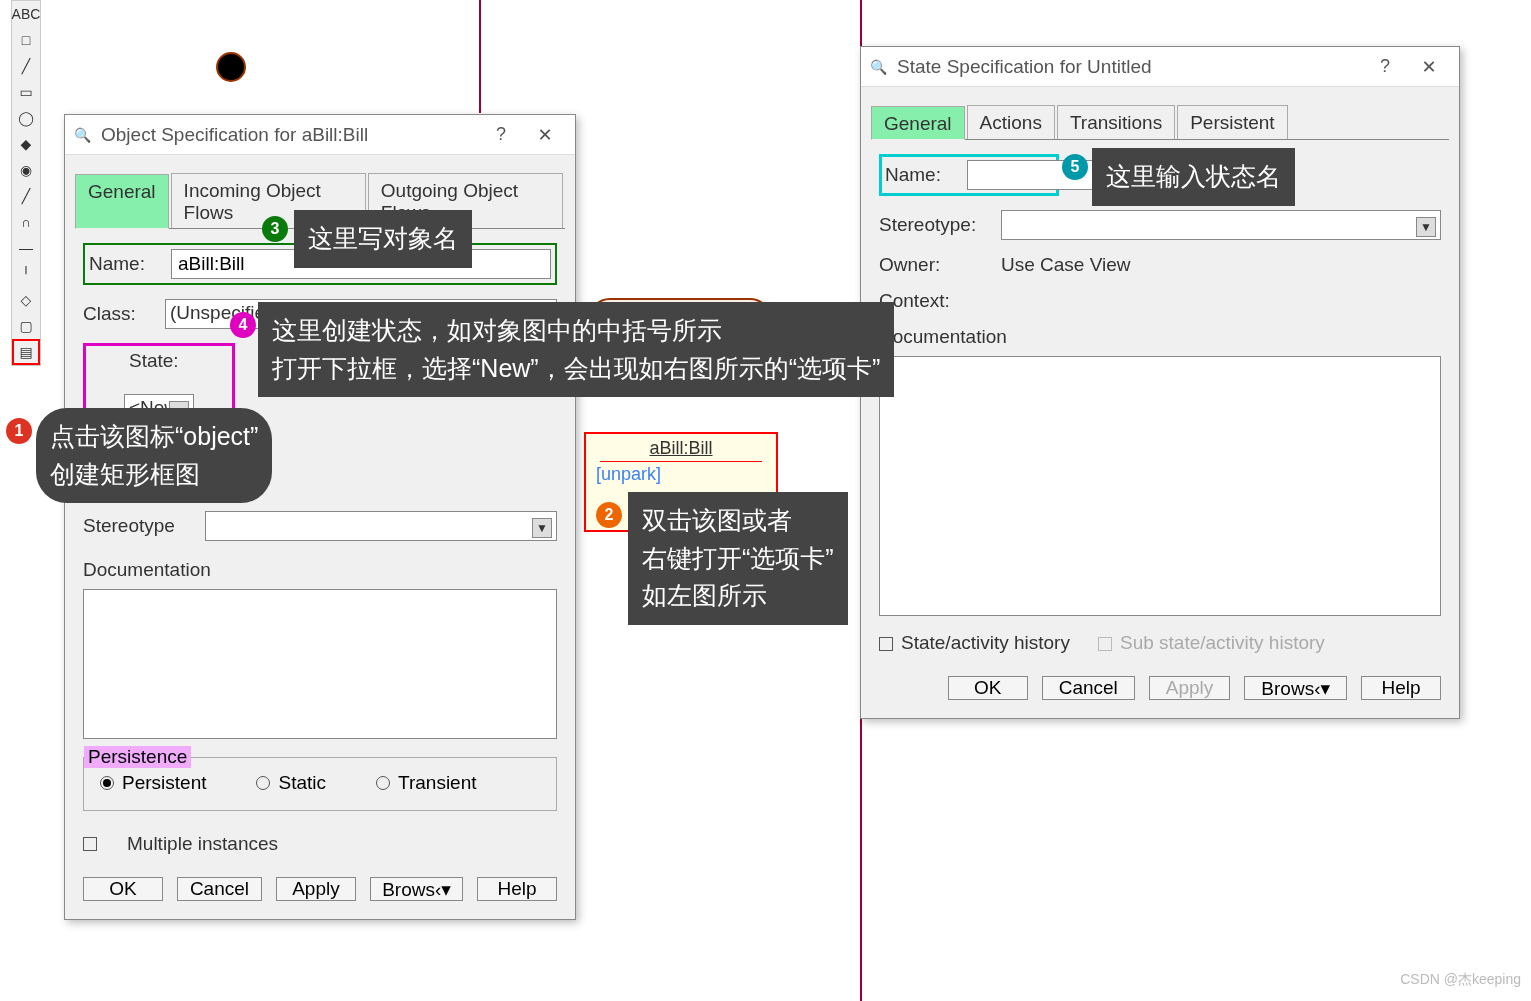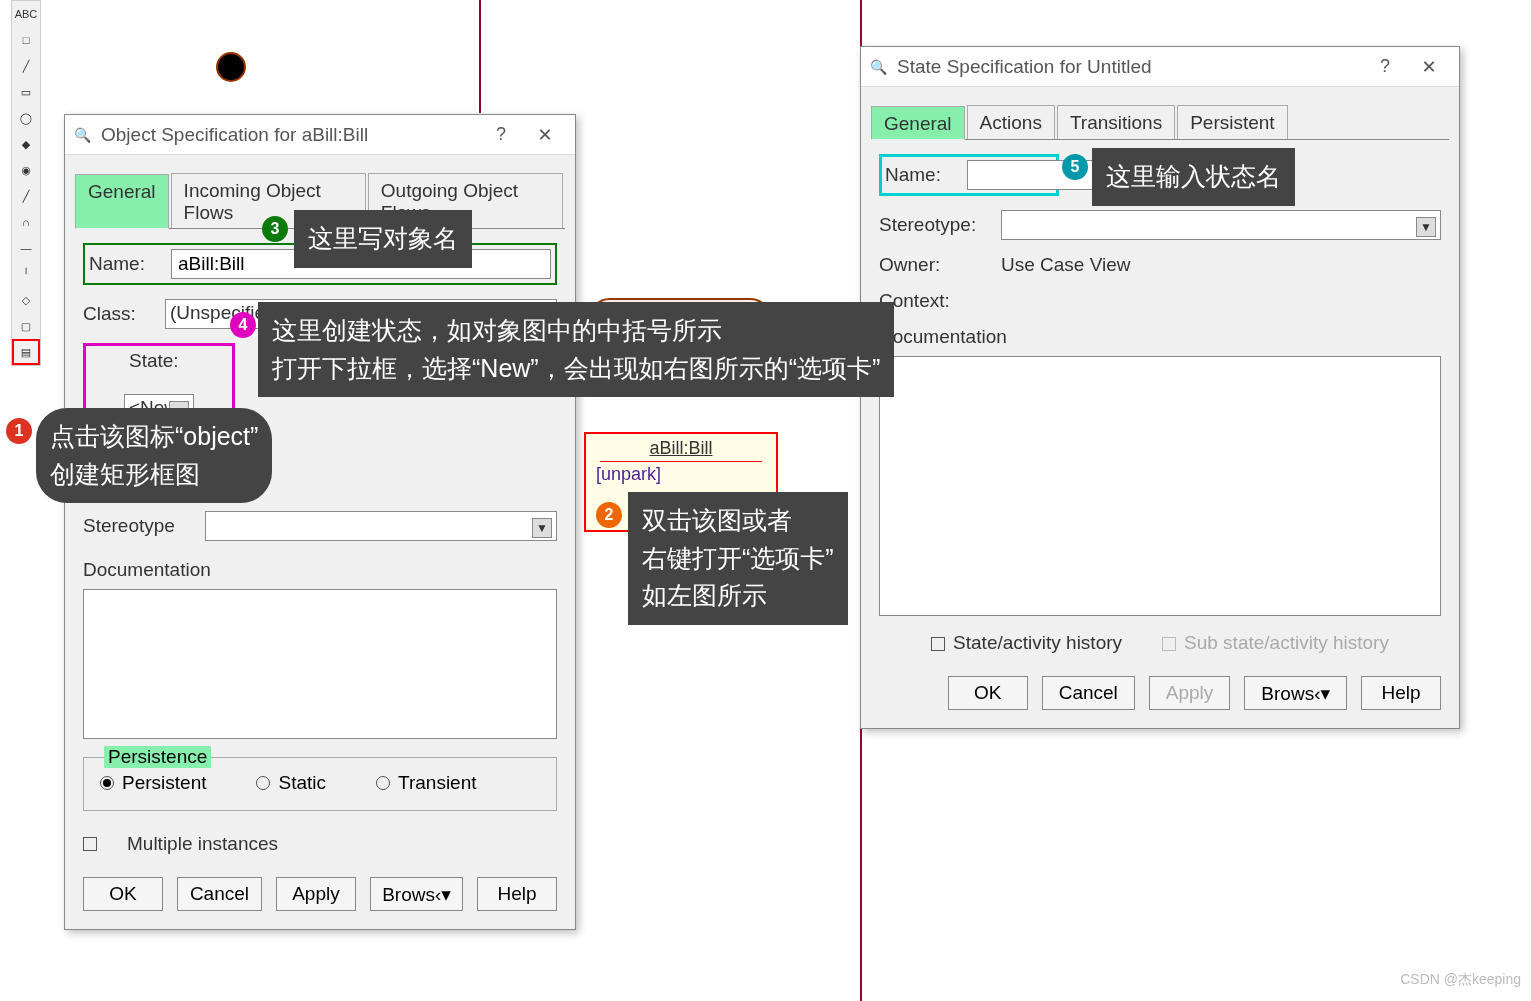--- a/index.html
+++ b/index.html
@@ -1,34 +1,34 @@
 <!DOCTYPE html>
 <html><head>
 <meta charset="utf-8">
 <style>
 * { box-sizing: border-box; margin: 0; padding: 0; font-family: "Segoe UI", Tahoma, sans-serif; }
 body { width: 1531px; height: 1001px; background: #fff; position: relative; overflow: hidden; }
 
 .toolbar { position: absolute; left: 11px; top: 0; width: 30px; background: #f0f0f0; border: 1px solid #ccc; }
-.toolbar .tool { width: 28px; height: 26px; display: flex; align-items: center; justify-content: center; font-size: 11px; color: #333; }
+.toolbar .tool { width: 28px; height: 26px; display: flex; align-items: center; justify-content: center; font-size: 14px; color: #333; }
 .tool-highlight { border: 2px solid #f00; }
 
 .canvas-line-v1 { position: absolute; left: 479px; top: 0; width: 2px; height: 113px; background: #990033; }
 .canvas-line-v2 { position: absolute; left: 860px; top: 0; width: 2px; height: 1001px; background: #990033; }
 .canvas-line-v3 { position: absolute; left: 230px; top: 792px; width: 2px; height: 32px; background: #990033; }
 .canvas-arrow { position: absolute; left: 225px; top: 808px; width: 0; height: 0; border-left: 6px solid transparent; border-right: 6px solid transparent; border-top: 10px solid #930; }
 .start-node { position: absolute; left: 216px; top: 52px; width: 30px; height: 30px; background: #000; border-radius: 50%; border: 2px solid #930; }
 .end-node { position: absolute; left: 214px; top: 818px; width: 34px; height: 34px; border: 2px solid #000; border-radius: 50%; display: flex; align-items: center; justify-content: center; }
 .end-node::after { content:""; width: 20px; height: 20px; background: #000; border-radius: 50%; }
 
 .activity-box { position: absolute; left: 588px; top: 298px; width: 184px; height: 46px; border: 2px solid #930; border-radius: 22px; background: #faf0e8; display: flex; align-items: center; justify-content: center; font-size: 18px; color: #333; }
 
 .object-box { position: absolute; left: 584px; top: 432px; width: 194px; height: 100px; border: 2px solid #f00; background: #fffde6; }
 .object-box .obj-title { text-align: center; padding: 4px 0 2px; font-size: 18px; color: #333; border-bottom: 1px solid #f00; margin: 0 14px; text-decoration: underline; }
-.object-box .obj-state { padding: 2px 10px; font-size: 18px; color: #4c1d95; }
+.object-box .obj-state { padding: 2px 10px; font-size: 18px; color: #3b82f6; }
 
 .dialog { position: absolute; background: #f0f0f0; border: 1px solid #888; box-shadow: 3px 3px 8px rgba(0,0,0,.25); }
 .titlebar { height: 40px; display: flex; align-items: center; padding: 0 8px; background: #fff; border-bottom: 1px solid #ddd; font-size: 19px; color: #555; }
 .titlebar .zoom-icon { width: 20px; height: 20px; margin-right: 8px; display: inline-flex; align-items: center; justify-content: center; font-size: 14px; }
 .titlebar .spacer { flex: 1; }
 .title-btn { width: 44px; height: 32px; display: flex; align-items: center; justify-content: center; font-size: 18px; color: #555; }
 
 .tabs { display: flex; margin: 18px 10px 0; border-bottom: 1px solid #888; }
 .tab { padding: 6px 12px 4px; font-size: 19px; color: #333; border: 1px solid #aaa; border-bottom: none; margin-right: 2px; background: #f0f0f0; }
 .tab.active { background: #86efac; position: relative; top: 1px; border-bottom: 1px solid #f0f0f0; }
@@ -39,30 +39,30 @@
 .combo { height: 30px; border: 1px solid #888; background: #fff; padding: 2px 4px; font-size: 19px; flex: 1; position: relative; }
 .combo::after { content:"▼"; position: absolute; right: 4px; top: 6px; font-size: 12px; color: #333; background: #ddd; border: 1px solid #888; width: 18px; height: 18px; display: flex; align-items: center; justify-content: center; }
 
 .hl-green { border: 2px solid #0a7a0a !important; }
 .hl-pink { border: 3px solid #e000c0 !important; }
 .hl-cyan { border: 3px solid #00cfcf !important; }
 
 .doc-area { margin: 8px 18px 0; height: 150px; border: 1px solid #888; background: #fff; }
 
 .fieldset { margin: 18px 18px 0; border: 1px solid #aaa; padding: 14px 16px 16px; position: relative; }
-.fieldset .legend { position: absolute; top: -12px; left: 20px; background: #86efac; padding: 0 4px; font-size: 19px; }
+.fieldset .legend { position: absolute; top: -12px; left: 0; background: #f0abfc; padding: 0 4px; font-size: 19px; }
 .radio-row { display: flex; gap: 50px; font-size: 19px; text-align: right; }
 .radio-row label { display: flex; align-items: center; gap: 8px; }
 .radio-dot { width: 14px; height: 14px; border: 1.5px solid #555; border-radius: 50%; display: inline-flex; align-items: center; justify-content: center; }
 .radio-dot.checked::after { content:""; width: 8px; height: 8px; background: #000; border-radius: 50%; }
 
 .chk { width: 14px; height: 14px; border: 1.5px solid #555; display: inline-block; margin-right: 8px; vertical-align: middle; }
 
 .btn-row { display: flex; gap: 14px; justify-content: flex-end; padding: 22px 18px 18px; }
-.btn { min-width: 80px; height: 34px; border: 1px solid #888; background: #f5f5f5; font-size: 19px; padding: 0 16px; display: flex; align-items: center; justify-content: center; }
+.btn { min-width: 80px; height: 24px; border: 1px solid #888; background: #f5f5f5; font-size: 19px; padding: 0 16px; display: flex; align-items: center; justify-content: center; }
 .btn.disabled { color: #aaa; }
 
 .anno { position: absolute; background: #444; color: #fff; font-size: 25px; padding: 10px 14px; line-height: 1.5; }
 .badge { width: 26px; height: 26px; border-radius: 50%; color: #fff; display: inline-flex; align-items: center; justify-content: center; font-size: 16px; font-weight: bold; position: absolute; }
 .b-red { background: #d32; } .b-orange { background: #e60; } .b-green { background: #0a7a0a; } .b-pink { background: #e000c0; } .b-teal { background: #09a; }
 
 .watermark { position: absolute; right: 10px; bottom: 12px; font-size: 14px; color: #bbb; }
 </style>
 </head>
 <body>
@@ -192,21 +192,21 @@
     <span>Use Case View</span>
   </div>
   <div class="form-row">
     <span class="label">Context:</span>
   </div>
   <div class="form-row">
       <span>Documentation</span>
     </div>
   <div class="doc-area" style="height:260px;"></div>
 
-  <div class="form-row" style="margin-top:16px; gap:40px;justify-content:center;">
+  <div class="form-row" style="margin-top:16px; gap:28px;">
     <span><span class="chk"></span><span>State/activity history</span></span>
     <span style="color:#aaa;"><span class="chk" style="border-color:#bbb;"></span><span>Sub state/activity history</span></span>
   </div>
 
   <div class="btn-row">
     <div class="btn">OK</div>
     <div class="btn">Cancel</div>
     <div class="btn disabled">Apply</div>
     <div class="btn">Brows‹▾</div>
     <div class="btn">Help</div>

